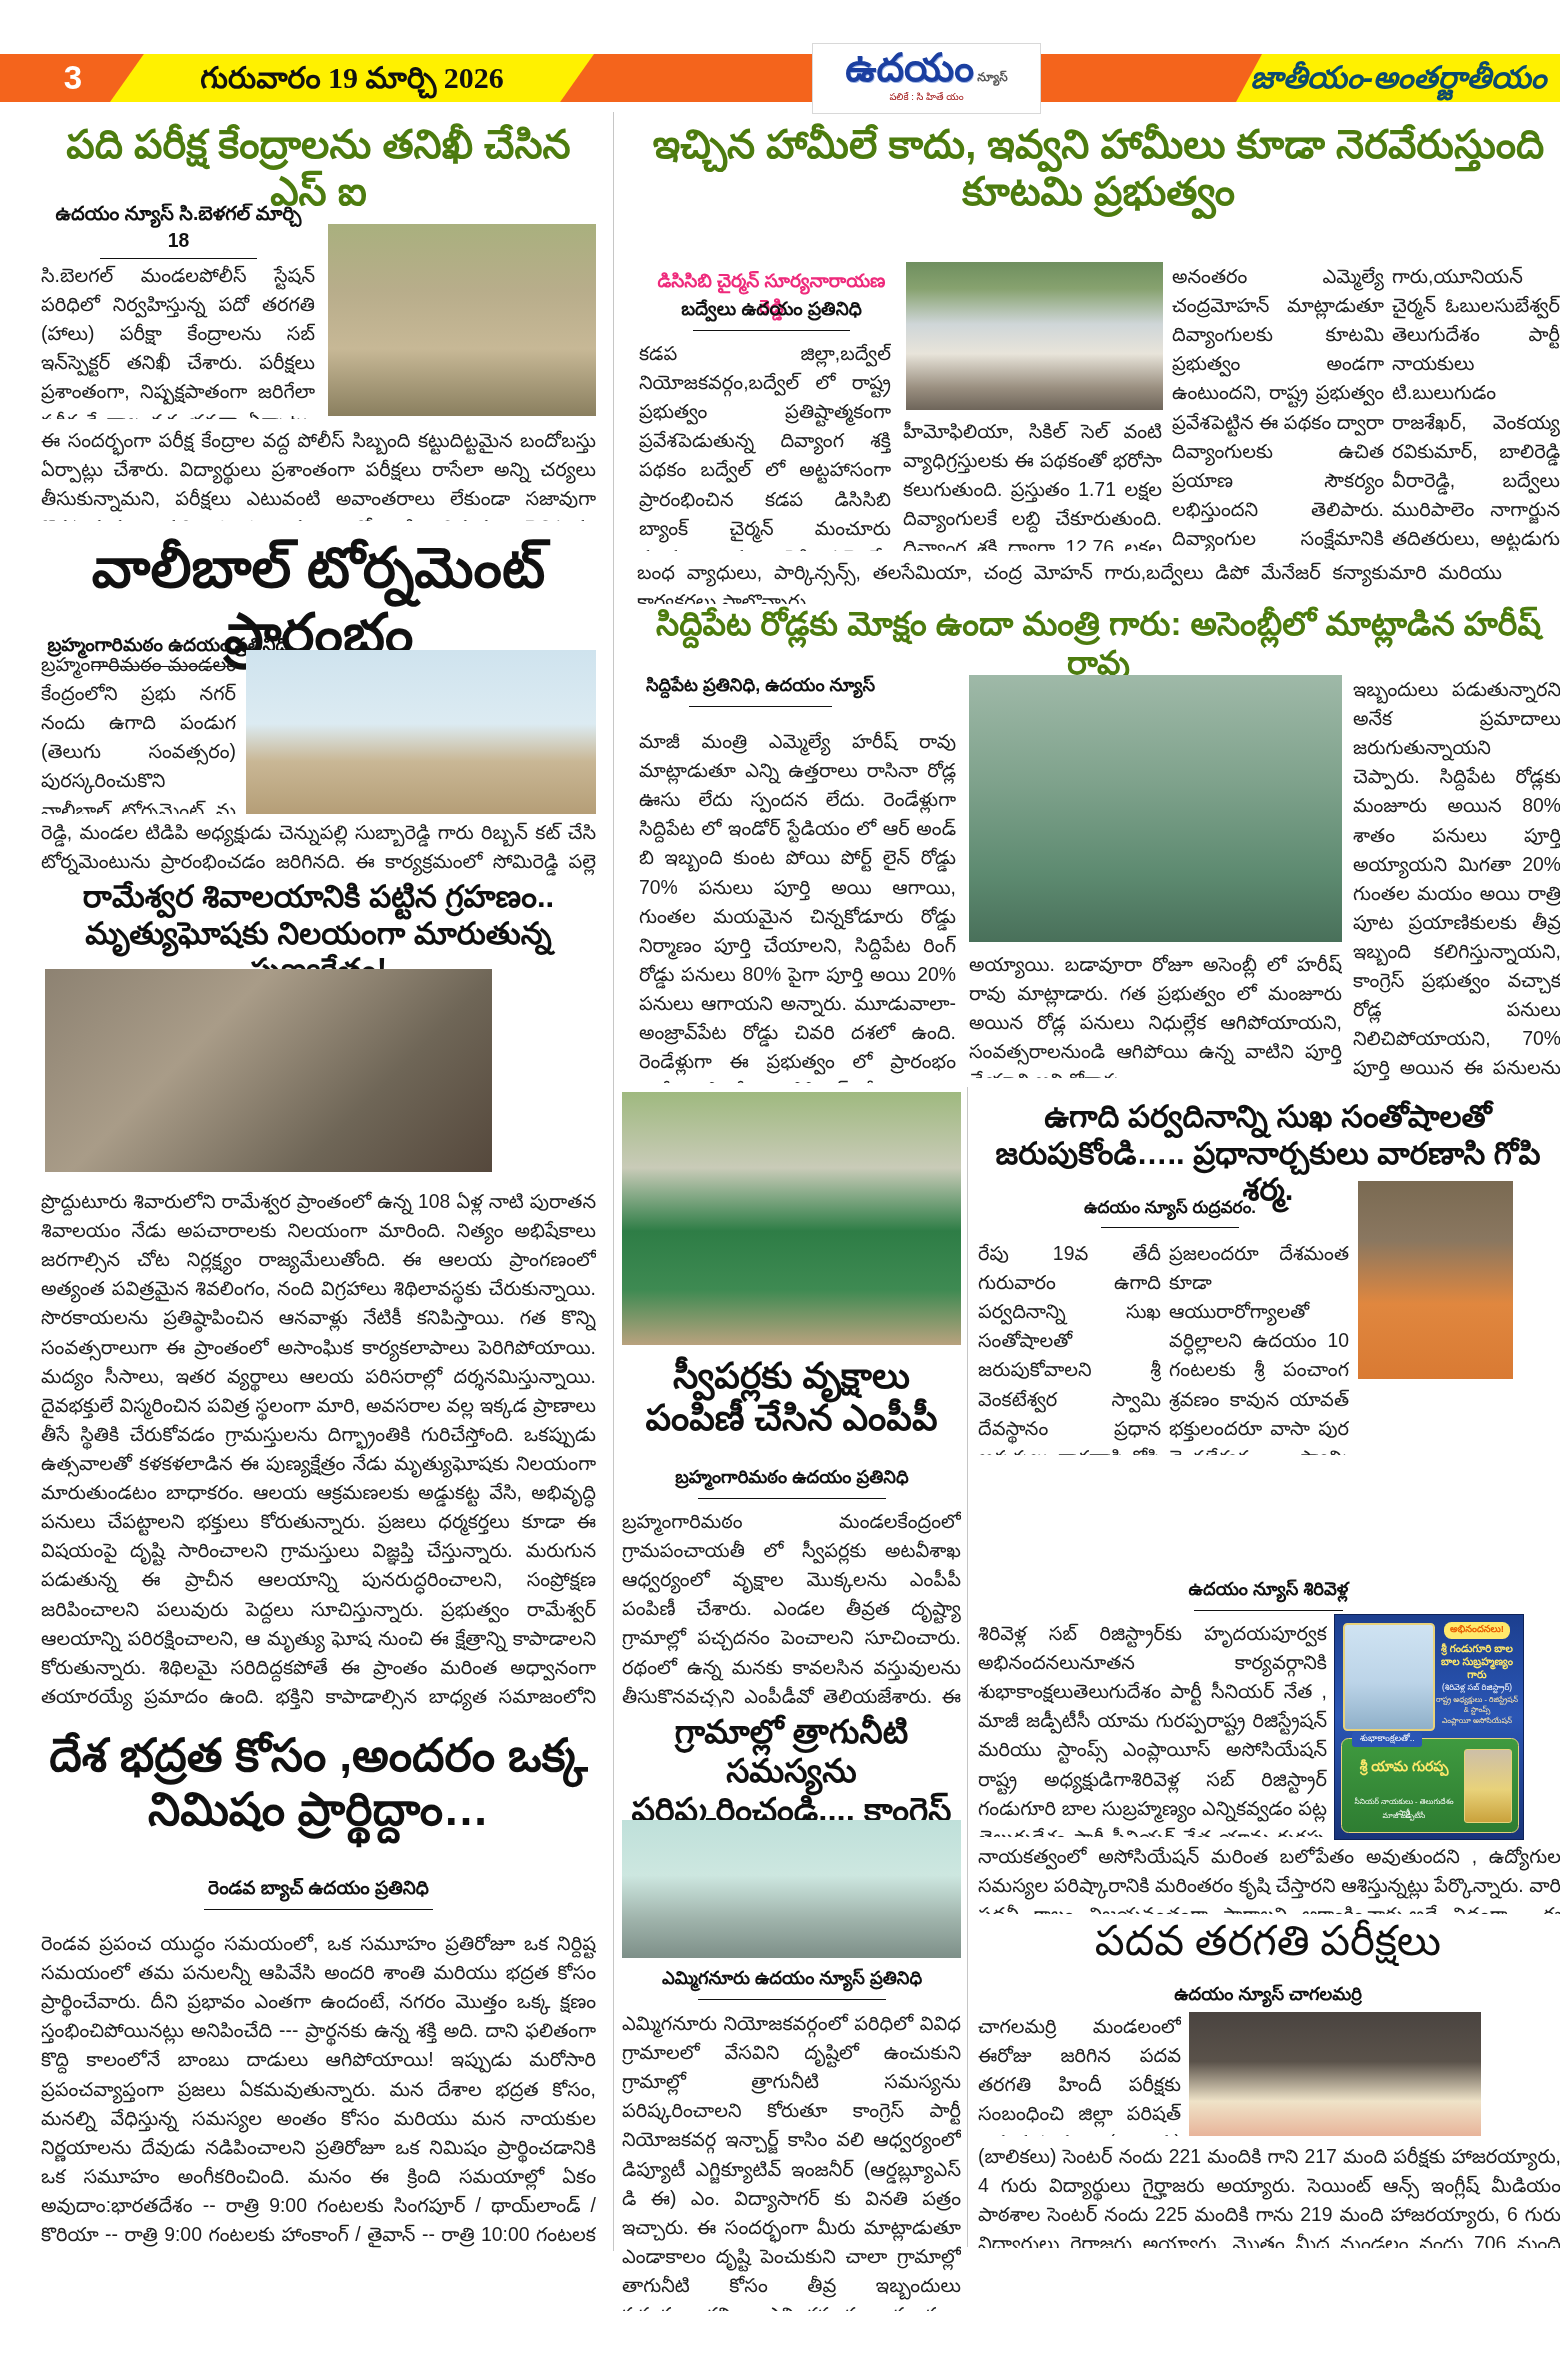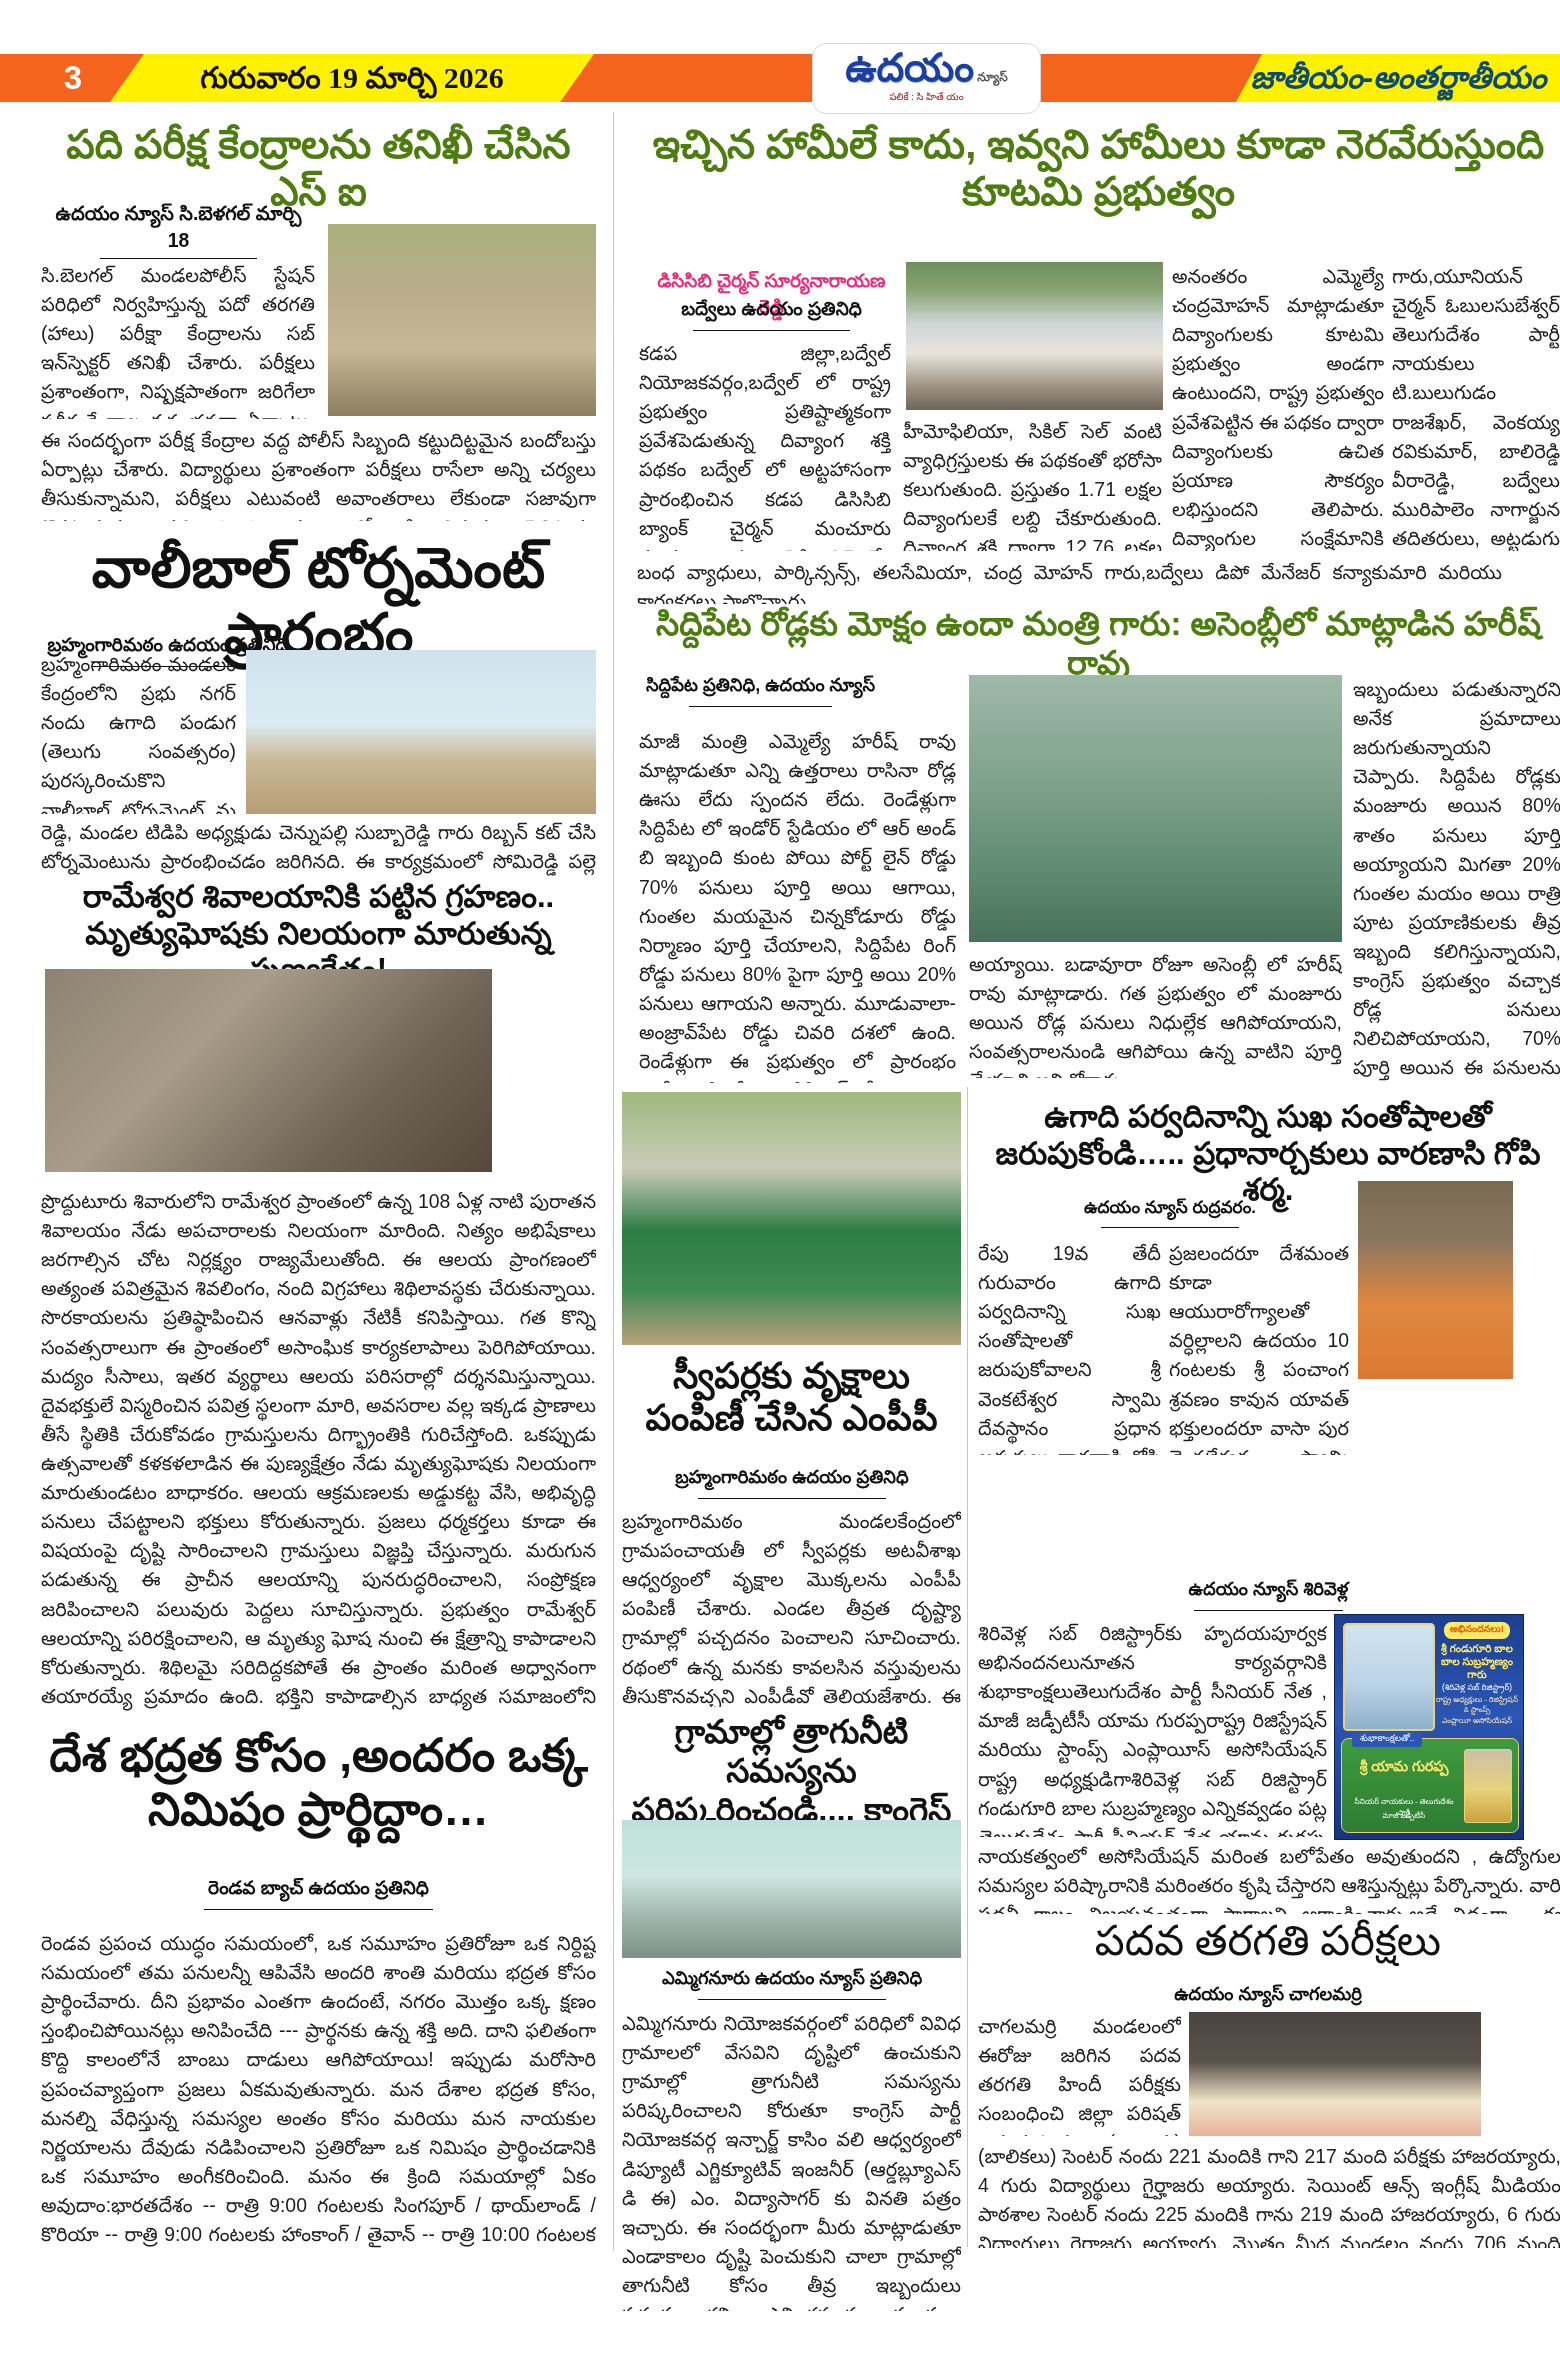--- a/index.html
+++ b/index.html
@@ -51,21 +51,21 @@
 </head>
 <body>
 
 <div id="page">
 
   <div class="abs header-bar" style="left:0;top:54px;width:1561px;height:48px;"></div>
   <div class="abs page-num" style="left:43px;top:54px;width:60px;height:48px;text-align:center;">3</div>
   <div class="abs band date-band" style="left:110px;top:54px;width:484px;height:48px;">
     <span class="date-text">గురువారం 19 మార్చి 2026</span>
   </div>
-  <div class="abs logo-box" style="left:812px;top:43px;width:227px;height:69px;border-radius:14px;">
+  <div class="abs logo-box" style="left:812px;top:43px;width:227px;height:69px;">
     <div style="margin-top:3px;">
       <span class="logo-main">ఉదయం</span>
       <span class="logo-sub">న్యూస్</span>
     </div>
     <div class="logo-tag">పలికే : సి హితే యం</div>
   </div>
   <div class="abs band section-band" style="left:1236px;top:54px;width:325px;height:48px;">
     <span class="section-text">జాతీయం-అంతర్జాతీయం</span>
   </div>
 

